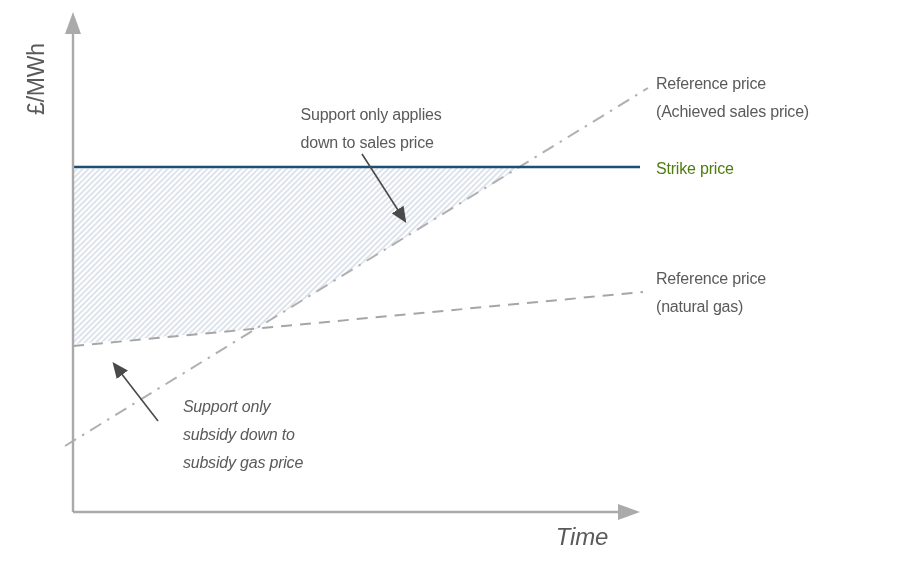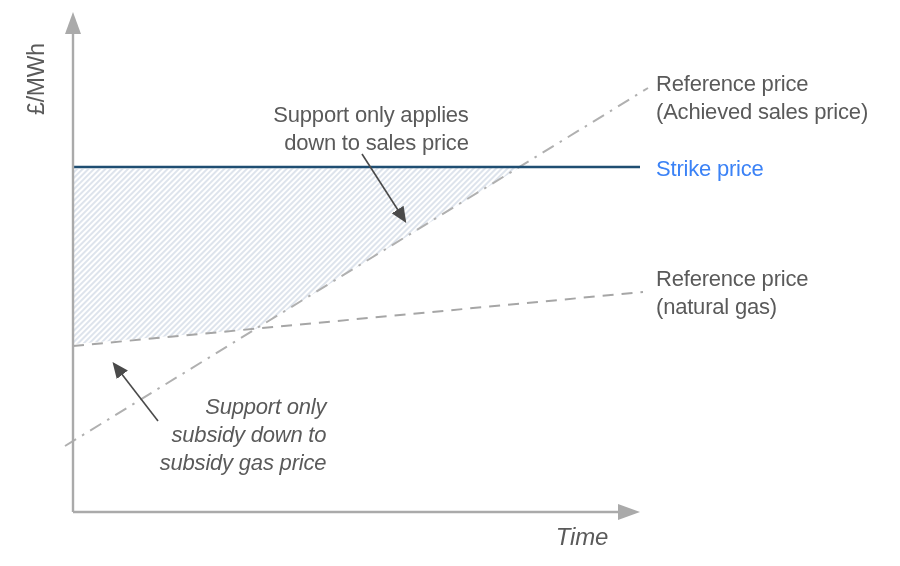--- a/index.html
+++ b/index.html
@@ -16,37 +16,37 @@
     overflow: hidden;
   }
   .figure svg.canvas {
     position: absolute;
     left: 0;
     top: 0;
   }
   .lbl {
     position: absolute;
     color: #5a5a5a;
-    font-size: 22px;
+    font-size: 16px;
     line-height: 28px;
     letter-spacing: -0.2px;
     white-space: nowrap;
   }
   .lbl.center {
-    text-align: right;
+    text-align: left;
     transform: translateX(-50%);
   }
   .lbl.centered-xy {
     transform: translate(-50%, -50%);
   }
   .lbl.rot90 {
     transform: translate(-50%, -50%) rotate(-90deg);
   }
   .lbl.blue {
-    color: #3b82f6;
+    color: #4d7c0f;
   }
   .lbl .line {
     display: block;
   }
 </style>
 </head>
 <body>
 
 <div class="figure">
 

